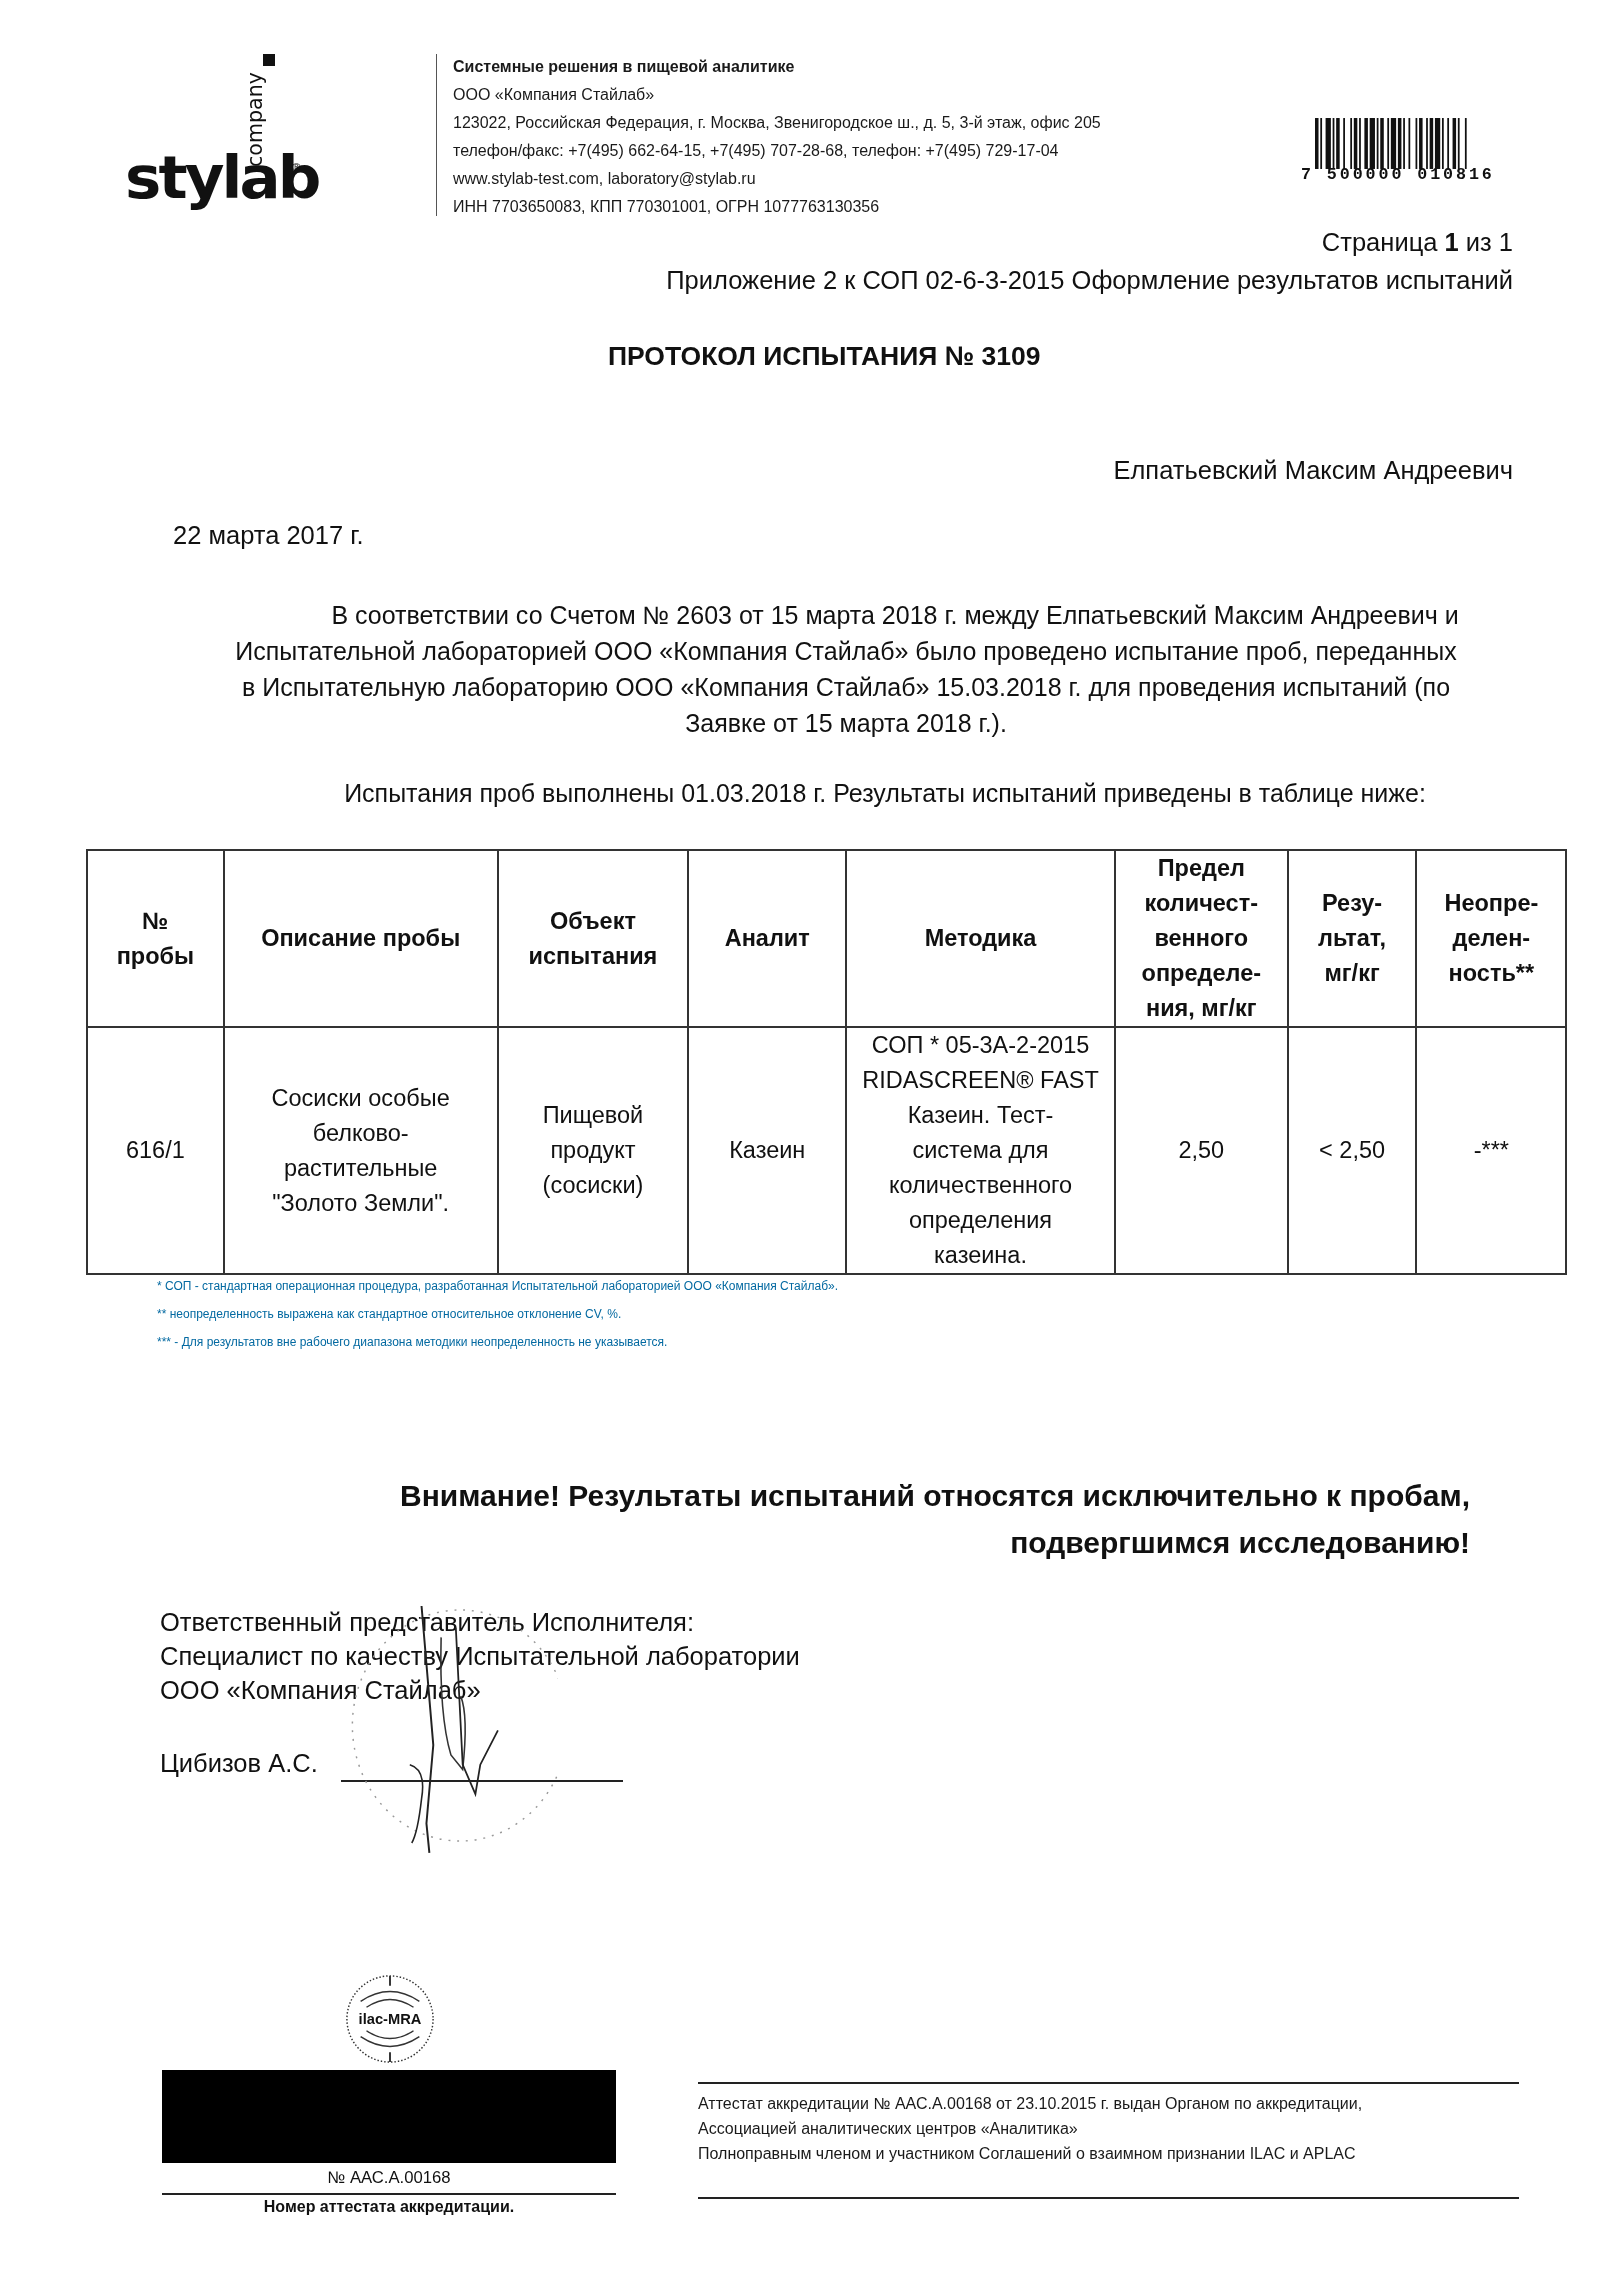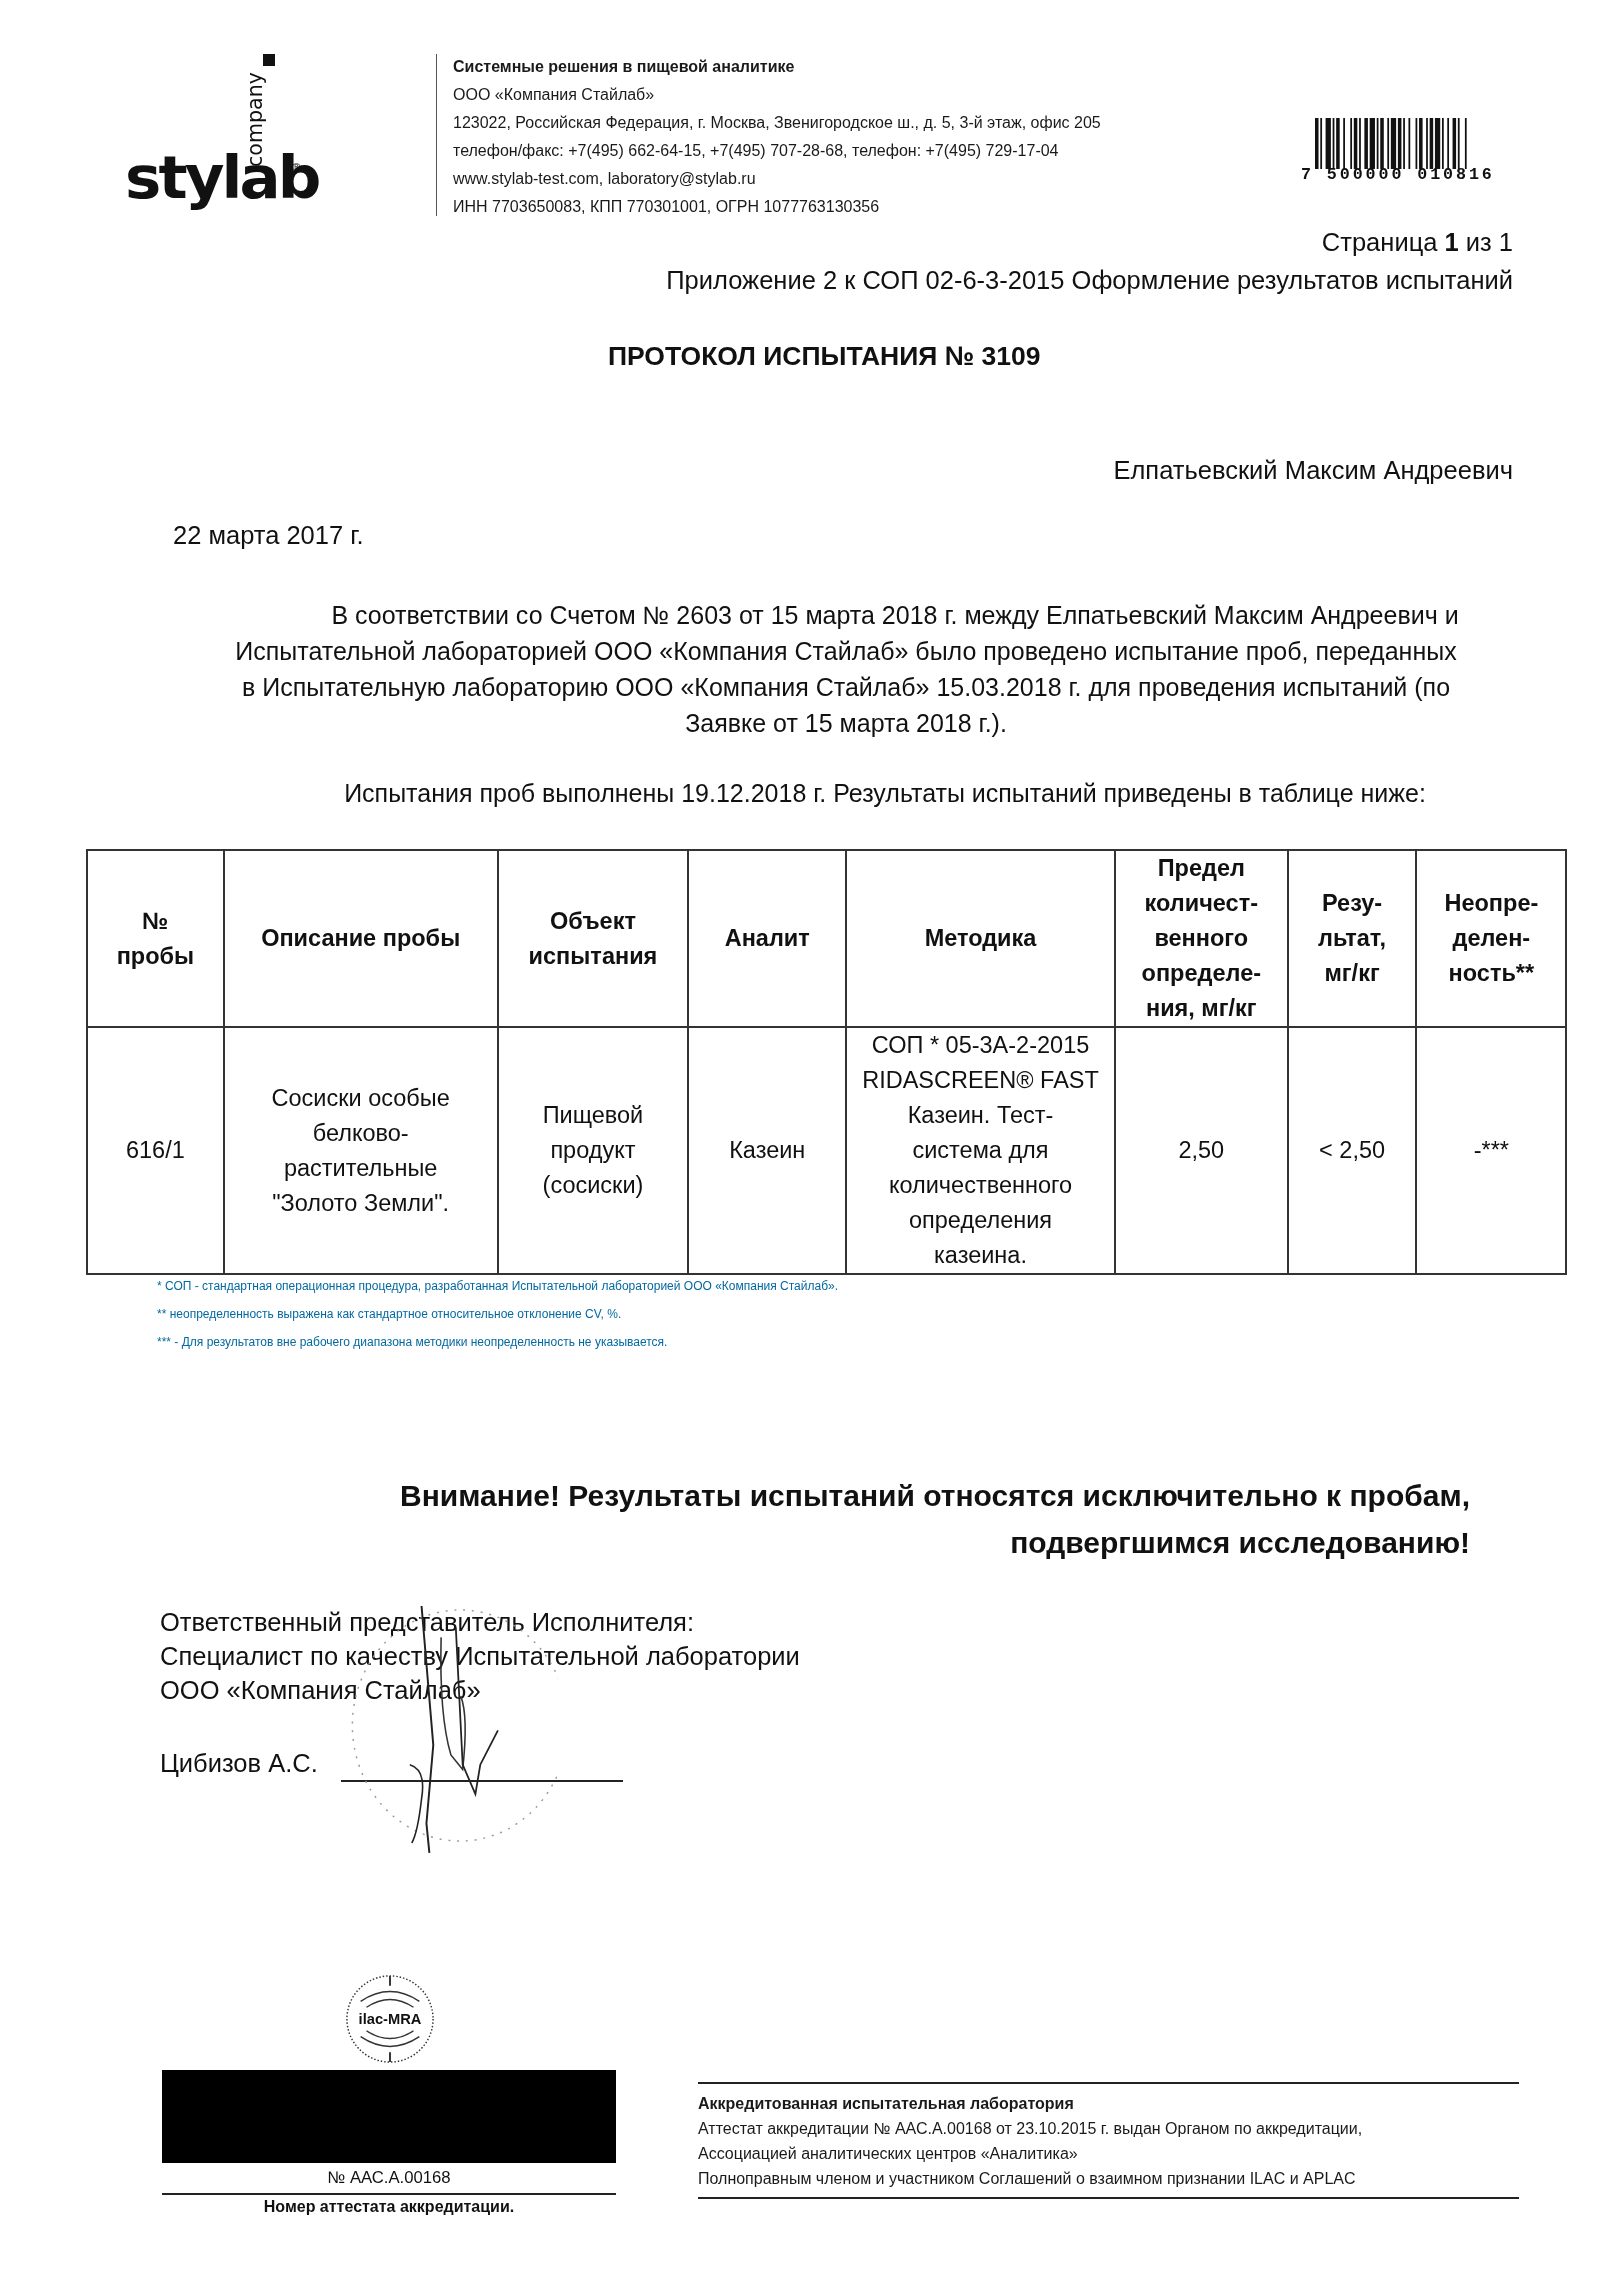--- a/index.html
+++ b/index.html
@@ -116,21 +116,21 @@
 <div class="abs recipient">Елпатьевский Максим Андреевич</div>
 <div class="abs date">22 марта 2017 г.</div>
 
 <div class="abs para">
   <span class="line first">В соответствии со Счетом № 2603  от 15 марта 2018 г. между Елпатьевский Максим Андреевич и</span>
   <span class="line">Испытательной лабораторией ООО «Компания Стайлаб» было проведено испытание проб, переданных</span>
   <span class="line">в Испытательную лабораторию ООО «Компания Стайлаб» 15.03.2018 г. для проведения испытаний (по</span>
   <span class="line">Заявке от 15 марта 2018 г.).</span>
 </div>
 
-<div class="abs tests-line">Испытания проб выполнены 19.12.2018 г. Результаты испытаний приведены в таблице ниже:</div>
+<div class="abs tests-line">Испытания проб выполнены 01.03.2018 г. Результаты испытаний приведены в таблице ниже:</div>
 
 <table class="results-table">
   <thead>
     <tr>
       <th style="width:123px">
           <div>№</div>
           <div>пробы</div>
         </th>
       <th style="width:260px">
           <div>Описание пробы</div>
@@ -244,19 +244,18 @@
   <line x1="48" y1="82" x2="48" y2="92" stroke="#333" stroke-width="2"></line>
   <text x="48" y="53" text-anchor="middle" font-size="15" font-weight="bold" font-family="Liberation Sans, sans-serif" fill="#111">ilac-MRA</text>
 </svg>
 <div class="abs black-box"></div>
 <div class="abs accr-num">№ ААС.А.00168</div>
 <div class="abs accr-line"></div>
 <div class="abs accr-caption">Номер аттестата аккредитации.</div>
 
 <div class="abs lab-line-top"></div>
 <div class="abs lab-info">
-  <div class="bold">Аккредитованная испытательная лаборатория</div>
   <div>Аттестат аккредитации № ААС.А.00168 от 23.10.2015 г. выдан Органом по аккредитации,</div>
   <div>Ассоциацией аналитических центров «Аналитика»</div>
   <div>Полноправным членом и участником Соглашений о взаимном признании ILAC и APLAC</div>
 </div>
 <div class="abs lab-line-bottom"></div>
 
 
 </body></html>

